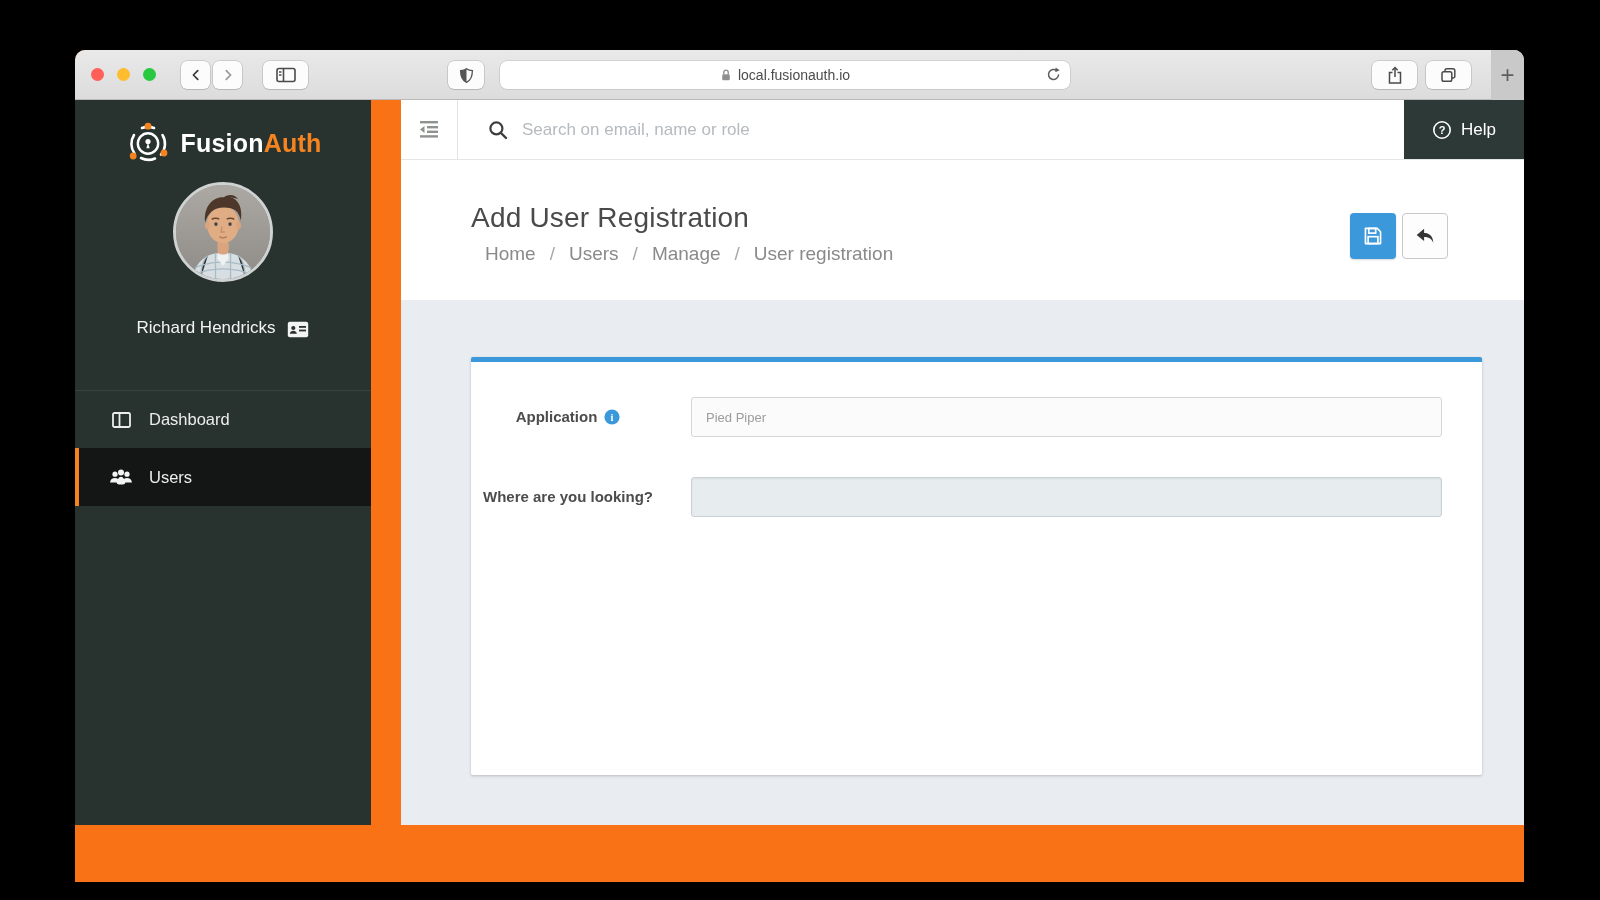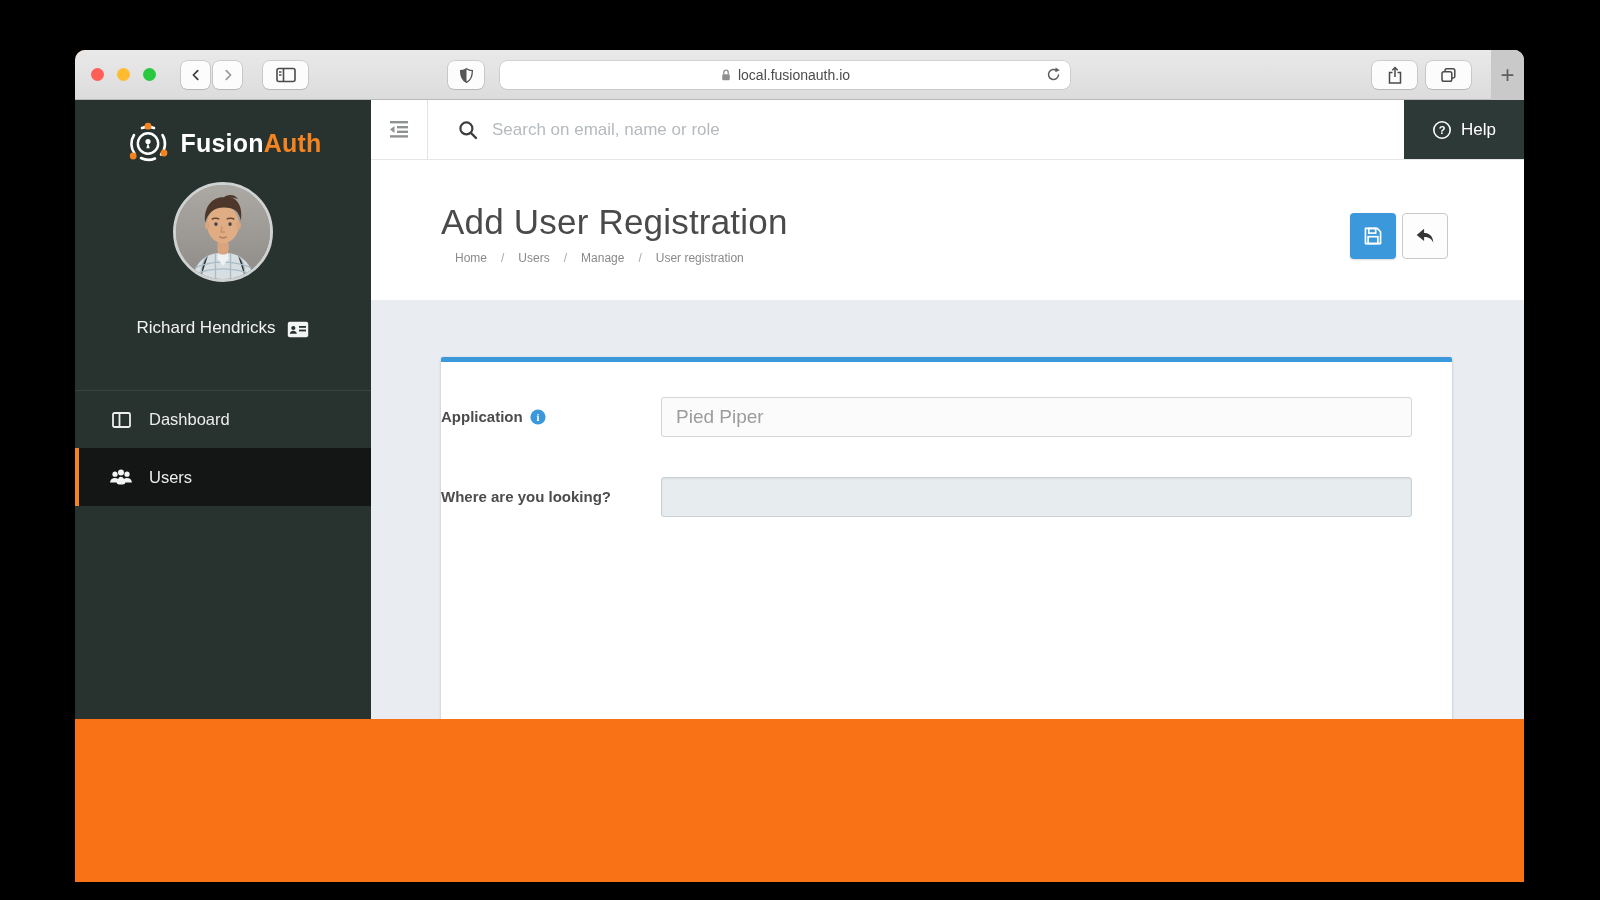--- a/index.html
+++ b/index.html
@@ -21,21 +21,21 @@
   .tl.yellow{background:var(--traffic-yellow);}
   .tl.green{background:var(--traffic-green);}
   .chrome-btn{position:absolute;top:11px;height:28px;background:#fcfcfc;border-radius:6px;box-shadow:0 0 0 .5px rgba(0,0,0,.22),0 1px 1px rgba(0,0,0,.08);display:flex;align-items:center;justify-content:center;color:#4a4a4a;}
   .chrome-btn svg{display:block;}
   .url-field{position:absolute;left:425px;top:11px;width:570px;height:28px;background:#fff;border-radius:7px;box-shadow:0 0 0 .5px rgba(0,0,0,.18);display:flex;align-items:center;justify-content:center;font-size:14px;color:#4c4c4c;}
   .url-field .lock{margin-right:6px;display:flex;}
   .refresh{position:absolute;right:8px;top:5px;color:#5d5d5d;}
   .newtab-strip{position:absolute;right:0;top:0;width:33px;height:50px;background:#c9c9c9;display:flex;align-items:center;justify-content:center;font-size:24px;font-weight:300;color:#5e5e5e;}
 
   
-  .app{display:flex;height:619px;}
+  .app{display:flex;height:725px;gap:30px;}
   .sidebar{width:296px;background:var(--sidebar-bg);flex-shrink:0;display:flex;flex-direction:column;}
   .side-logo{margin-top:20px;display:flex;align-items:center;justify-content:center;gap:10px;}
   .brand-text{font-size:25px;font-weight:bold;color:#fff;letter-spacing:.2px;}
   .brand-text .auth{color:var(--brand-orange);}
   .avatar-wrap{margin-top:16px;display:flex;justify-content:center;}
   .avatar{width:100px;height:100px;border-radius:50%;border:3px solid #cfd2d2;overflow:hidden;background:#9b9792;}
   .user-row{margin-top:36px;display:flex;align-items:flex-end;justify-content:center;gap:12px;color:#f2f3f3;font-size:17px;}
   .nav{margin-top:52px;}
   .nav-item{height:58px;display:flex;align-items:center;padding-left:34px;color:#eceeed;font-size:16.5px;cursor:pointer;}
   .nav-item .nav-icon{width:24px;margin-right:16px;display:flex;justify-content:center;}
@@ -48,41 +48,41 @@
   .topbar{height:60px;background:#fff;border-bottom:1px solid #e6e6e6;display:flex;align-items:center;flex-shrink:0;}
   .collapse-btn{width:57px;height:100%;display:flex;align-items:center;justify-content:center;color:#8f938f;border-right:1px solid #e3e3e3;cursor:pointer;}
   .search-wrap{flex:1;display:flex;align-items:center;padding-left:30px;gap:14px;min-width:0;}
   .search-wrap input{border:none;outline:none;flex:1;font-size:17px;color:#444;font-family:"Liberation Sans",sans-serif;}
   .search-wrap input::placeholder{color:#b5babe;}
   .help-btn{width:120px;height:100%;background:var(--help-bg);color:#fff;display:flex;align-items:center;justify-content:center;gap:9px;font-size:17px;cursor:pointer;flex-shrink:0;}
   .logout-btn{width:142px;height:100%;display:flex;align-items:center;justify-content:center;gap:9px;font-size:17px;color:#8d8d8d;cursor:pointer;flex-shrink:0;}
 
   
   .title-section{height:140px;background:#fff;position:relative;flex-shrink:0;}
-  .page-title{font-size:35px;font-weight:500;color:#4a4a4a;padding:42px 0 9px 70px;letter-spacing:.2px;}
-  .breadcrumb{margin-left:84px;font-size:12px;color:#8a8a8a;display:flex;gap:14px;}
+  .page-title{font-size:28px;font-weight:500;color:#4a4a4a;padding:42px 0 9px 70px;letter-spacing:.2px;}
+  .breadcrumb{margin-left:84px;font-size:19px;color:#8a8a8a;display:flex;gap:14px;}
   .breadcrumb .sep{color:#a8a8a8;}
   .breadcrumb a{color:#8a8a8a;text-decoration:none;cursor:pointer;}
   .actions{position:absolute;top:53px;right:76px;display:flex;gap:6px;}
   .act-btn{width:46px;height:46px;border-radius:4px;display:flex;align-items:center;justify-content:center;cursor:pointer;}
   .act-btn.save{background:var(--accent-blue);color:#fff;box-shadow:0 1px 2px rgba(0,0,0,.15);}
   .act-btn.back{background:#fdfdfd;border:1px solid #c9c9c9;color:#333;}
 
   
   .content{flex:1;overflow:hidden;}
   .card{margin:57px 0 0 70px;width:1011px;height:418px;background:#fff;border-radius:2px;box-shadow:0 1px 3px rgba(0,0,0,.22);border-top:5px solid var(--accent-blue);}
   .card-body{position:relative;padding:35px 40px 0 0;}
   .frow{position:relative;height:40px;margin-left:0;}
   .frow.gap40{margin-bottom:40px;}
   .frow.gap44{margin-bottom:44px;}
-  .flabel{position:absolute;left:0;top:8px;width:194px;text-align:left;font-size:15px;font-weight:bold;color:#4c4c4c;line-height:24px;}
+  .flabel{position:absolute;left:0;top:8px;width:194px;text-align:center;font-size:15px;font-weight:bold;color:#4c4c4c;line-height:24px;}
   .flabel .info-icon{display:inline-block;vertical-align:-3px;margin-left:7px;}
   .flabel .req{color:var(--required-red);font-weight:bold;}
   .finput{margin-left:220px;position:relative;height:40px;}
-  .finput input{width:100%;height:40px;border-radius:3px;padding:0 14px;font-size:19px;font-family:"Liberation Sans",sans-serif;outline:none;}
+  .finput input{width:100%;height:40px;border-radius:3px;padding:0 14px;font-size:13px;font-family:"Liberation Sans",sans-serif;outline:none;}
   .finput input.ghost{background:#fbfbfb;border:1px solid #d6d6d6;color:#9c9c9c;}
   .finput input.ghost::placeholder{color:#9c9c9c;}
   .finput input.filled{background:var(--input-fill);border:1px solid var(--input-border);box-shadow:inset 0 1px 2px rgba(0,0,0,.07);color:#444;}
   .stepper{position:absolute;right:9px;top:7px;width:17px;height:26px;background:linear-gradient(#fff,#f3f3f3);border:1px solid #c6c6c6;border-radius:5px;box-shadow:0 1px 1px rgba(0,0,0,.12);display:flex;align-items:center;justify-content:center;cursor:pointer;}
 </style>
 </head>
 <body>
 
 <div class="stage">
   <div class="window">

